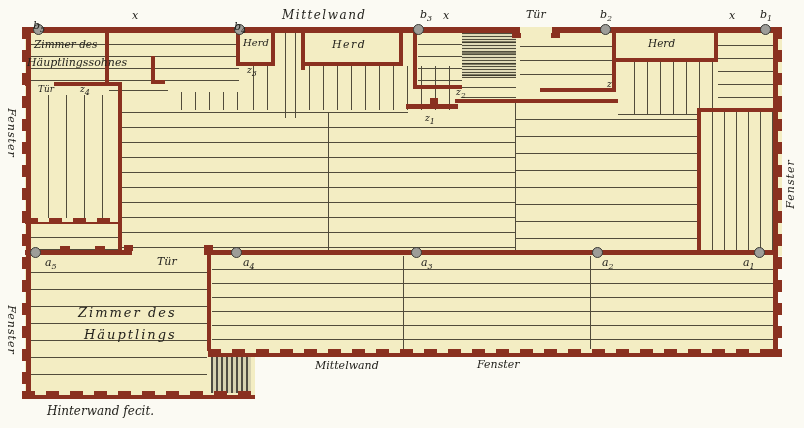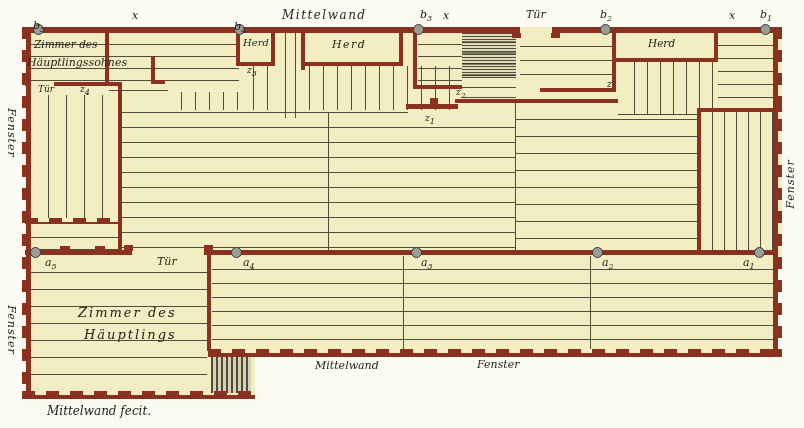--- a/index.html
+++ b/index.html
@@ -174,15 +174,15 @@
   <span class="lbl" style="left:27px;top:57px;font-size:11px">Häuptlingssohnes</span>
   <span class="lbl" style="left:78px;top:306px;font-size:13px;letter-spacing:2px">Zimmer des</span>
   <span class="lbl" style="left:84px;top:328px;font-size:13px;letter-spacing:2px">Häuptlings</span>
 
   <span class="lblv rot90" style="left:11px;top:133px">Fenster</span>
   <span class="lblv rot90" style="left:11px;top:330px">Fenster</span>
   <span class="lblv rotm90" style="left:790px;top:184px">Fenster</span>
   <span class="lbl" style="left:315px;top:360px">Mittelwand</span>
   <span class="lbl" style="left:477px;top:359px">Fenster</span>
 
-  <span class="lbl" style="left:47px;top:405px;font-size:12px">Mittelwand fecit.</span>
+  <span class="lbl" style="left:47px;top:405px;font-size:12px">Hinterwand fecit.</span>
 
 </div>
 
 </body></html>

